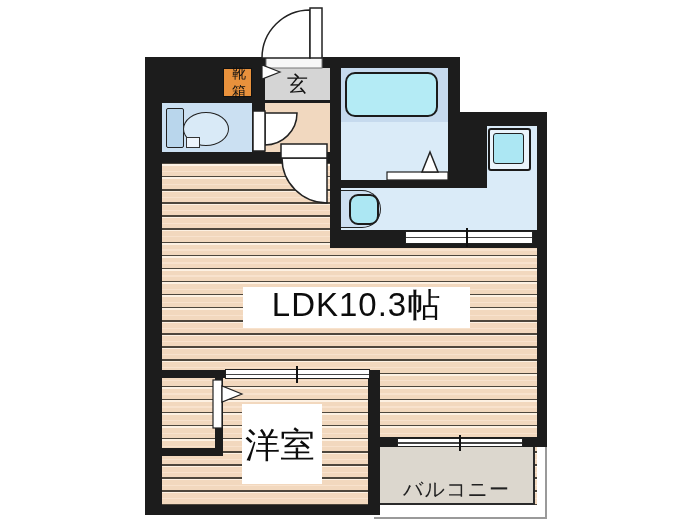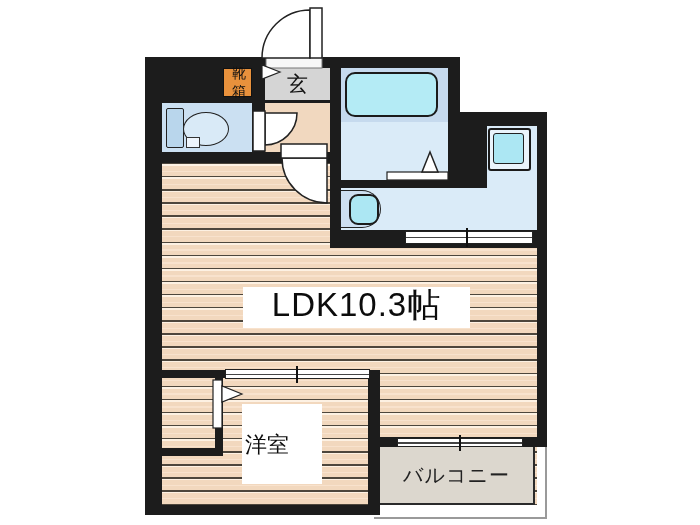--- a/index.html
+++ b/index.html
@@ -16,30 +16,30 @@
   .hall{background:#f1d8bf;}
   .genkan{background:#d5d5d5;display:flex;align-items:center;justify-content:center;
           font-size:21px;color:#111;}
   .wet{background:#daebf8;}
   .tubband{background:#c6daee;}
   .tub{background:#b4ebf5;border:2px solid #1b1b1b;border-radius:10px;}
   .cyan{background:#ace7f3;border:2px solid #1b1b1b;border-radius:9px;}
   .orangebox{background:#e8913c;border:1.5px solid #111;display:flex;align-items:center;justify-content:center;}
   .wall{background:#1c1c1c;}
   .balcony{background:#dcd7ce;border-right:2.5px solid #2a2a2a;border-bottom:2.5px solid #2a2a2a;
-           display:flex;align-items:center;justify-content:center;font-size:20px;color:#222;letter-spacing:1px;}
+           display:flex;align-items:flex-end;justify-content:center;font-size:20px;color:#222;letter-spacing:1px;}
   .thinline{background:#9a9a9a;}
   
   .slider{background:#fff;border:1.5px solid #222;}
   .slider .mid{position:absolute;left:0;right:0;top:45%;height:1.5px;background:#444;}
   .slider .tick{position:absolute;width:2px;background:#111;}
   
   .labelbox{background:#fff;display:flex;align-items:flex-end;justify-content:center;color:#0c0c0c;}
   .ldk-label{font-size:33px;letter-spacing:1px;}
-  .yo-label{font-size:22px;line-height:37px;justify-content:flex-start;align-items:center;padding-left:3px;text-align:left;}
+  .yo-label{font-size:35px;line-height:37px;justify-content:flex-start;align-items:center;padding-left:3px;text-align:left;}
   .cl-text{font-size:17px;color:#4f4f4f;}
   .kutsu-text{font-size:14px;color:#111;letter-spacing:0px;margin-left:8px;}
   svg{position:absolute;left:0;top:0;pointer-events:none;}
 </style>
 </head>
 <body>
 
 <div class="plan">
 
   <div class="abs planks" style="left:162px;top:163px;width:375px;height:342px;"></div>

